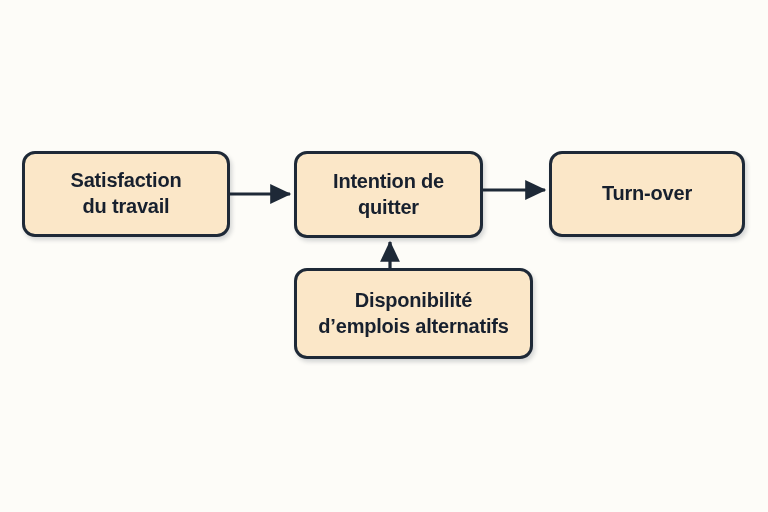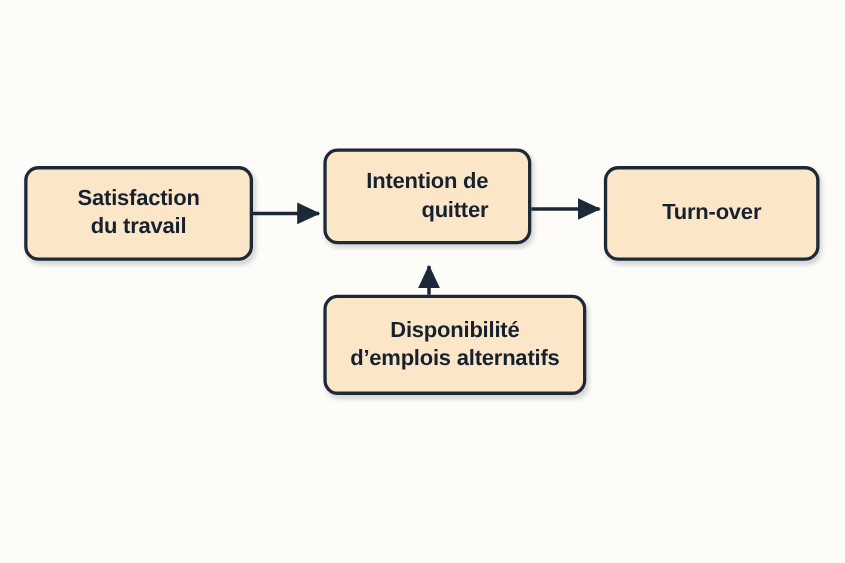--- a/index.html
+++ b/index.html
@@ -49,24 +49,23 @@
     white-space: pre-line;
   }
   #node-satisfaction {
     left: 22px;
     top: 151px;
     width: 208px;
     height: 86px;
   }
   #node-intention {
     left: 294px;
-    top: 135px;
+    top: 151px;
     width: 189px;
     height: 87px;
-    text-align: right;
   }
   #node-turnover {
     left: 549px;
     top: 151px;
     width: 196px;
     height: 86px;
   }
   #node-disponibilite {
     left: 271px;
     top: 268px;

